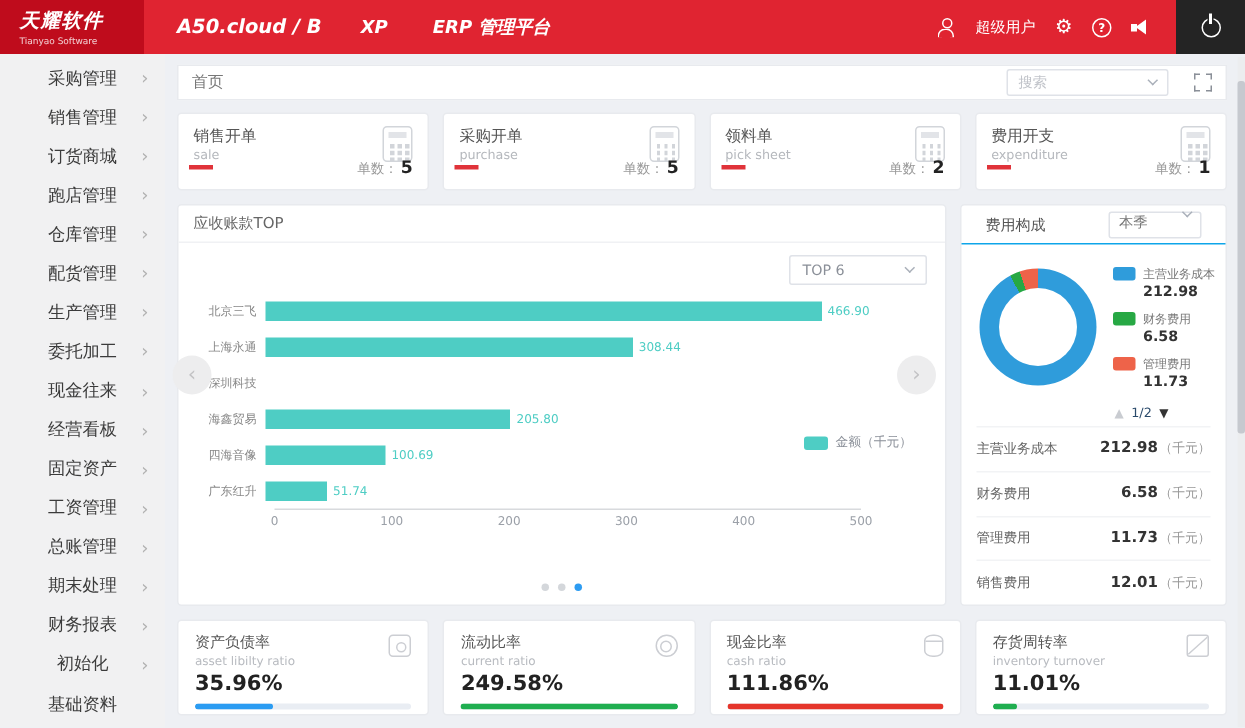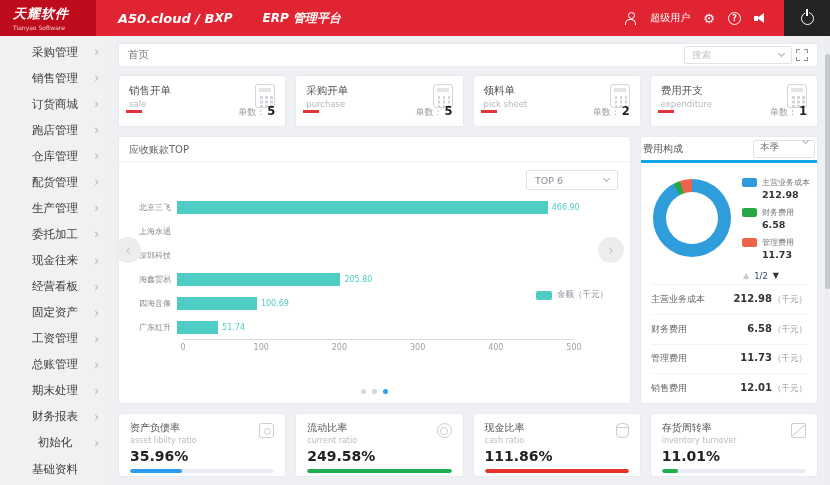--- a/index.html
+++ b/index.html
@@ -7,21 +7,21 @@
   body{font-family:"DejaVu Sans","Liberation Sans",sans-serif;font-size:11px;color:#333;background:#eef0f4}
   .app{width:830px;height:485px;display:flex;flex-direction:column}
 
   
   header{height:36px;flex:none;display:flex;background:#e02431;color:#fff}
   .logo{width:96px;flex:none;background:#bf0c1c;display:flex;flex-direction:column;justify-content:center;padding-left:13px;cursor:pointer}
   .logo-t{font-size:13px;font-weight:bold;font-style:italic;letter-spacing:1px}
   .logo-s{font-size:6px;opacity:.8;margin-top:1px}
   .htitle{flex:1;display:flex;align-items:center;padding-left:22px;font-weight:bold;font-style:italic}
   .htitle .t1{font-size:13px}
-  .htitle .t2{font-size:12px;}
+  .htitle .t2{font-size:12px;margin-left:26px}
   .htitle .t3{font-size:12px;margin-left:30px}
   .hicons{display:flex;align-items:center;gap:13px;padding-right:16px}
   .uname{font-size:10px;cursor:pointer}
   .hpower{width:46px;flex:none;background:#242424;display:flex;align-items:center;justify-content:center;cursor:pointer}
 
   .person-icon{width:13px;height:13px;position:relative;cursor:pointer}
   .person-icon::before{content:"";position:absolute;top:0;left:3.5px;width:5px;height:5px;border:1.2px solid #fff;border-radius:50%}
   .person-icon::after{content:"";position:absolute;bottom:0;left:1px;width:9px;height:5px;border:1.2px solid #fff;border-bottom:none;border-radius:5px 5px 0 0}
   .gear-icon{font-size:13px;line-height:1;cursor:pointer}
   .gear-icon::before{content:"⚙"}
@@ -37,21 +37,21 @@
   
   .main{flex:1;display:flex;min-height:0;position:relative}
   aside{width:110px;flex:none;background:#f1f1f2;display:flex;flex-direction:column;padding:3px 0}
   .side-item{flex:1;display:flex;align-items:center;justify-content:center;font-size:11.5px;color:#3b3b3b;position:relative;cursor:pointer}
   .side-item .arrow{position:absolute;right:11px;color:#b2b2b2;font-size:12px;line-height:1}
 
   .content{flex:1;min-width:0;padding:7px 12px 8px 8px;display:flex;flex-direction:column}
 
   .crumbbar{flex:none;height:24px;background:#fff;border:1px solid #e8eaee;display:flex;align-items:center;padding:0 9px}
   .crumb{font-size:10.5px;color:#777;cursor:pointer}
-  .crumb-right{margin-left:auto;display:flex;align-items:center;gap:4px}
+  .crumb-right{margin-left:auto;display:flex;align-items:center;gap:17px}
   .search-select{width:108px;height:18px;border:1px solid #dfe2e8;border-radius:2px;background:#fff;display:flex;align-items:center;padding:0 7px;font-size:9.5px;color:#c0c3c9;cursor:pointer}
   .chev{margin-left:auto;width:5px;height:5px;border-right:1.2px solid #aab0ba;border-bottom:1.2px solid #aab0ba;transform:rotate(45deg);margin-top:-3px}
   .fs-icon{width:12px;height:12px;cursor:pointer;background:
     linear-gradient(#8a8f98,#8a8f98) left top / 4px 1.4px,
     linear-gradient(#8a8f98,#8a8f98) left top / 1.4px 4px,
     linear-gradient(#8a8f98,#8a8f98) right top / 4px 1.4px,
     linear-gradient(#8a8f98,#8a8f98) right top / 1.4px 4px,
     linear-gradient(#8a8f98,#8a8f98) left bottom / 4px 1.4px,
     linear-gradient(#8a8f98,#8a8f98) left bottom / 1.4px 4px,
     linear-gradient(#8a8f98,#8a8f98) right bottom / 4px 1.4px,
@@ -90,21 +90,21 @@
   .legend .sw{width:16px;height:9px;border-radius:2px;background:#4ecdc4}
   .dots{position:absolute;bottom:9px;left:0;right:0;display:flex;justify-content:center;gap:6px}
   .dot{width:5px;height:5px;border-radius:50%;background:#d4d7db;cursor:pointer}
   .dot.active{background:#2d9cf2}
   .nav{position:absolute;top:100px;width:26px;height:26px;border-radius:50%;background:#ededee;color:#c2c2c4;display:flex;align-items:center;justify-content:center;font-size:14px;cursor:pointer;user-select:none}
   .nav.left{left:-4px}
   .nav.right{right:6px}
 
   
   .donut-panel{width:178px;flex:none;display:flex;flex-direction:column}
-  .d-head{flex:none;height:26px;border-bottom:3px solid #0ea5e9;display:flex;align-items:center;padding:0 2px}
+  .d-head{flex:none;height:26px;border-bottom:1px solid #0ea5e9;display:flex;align-items:center;padding:0 16px}
   .d-title{font-size:10px;color:#555}
   .d-select{margin-left:auto;width:62px;height:18px;border:1px solid #dfe2e8;border-radius:2px;display:flex;padding:0 6px;font-size:9.5px;color:#777;cursor:pointer}
   .d-body{flex:none;height:104px;display:flex;align-items:center;padding:6px 8px 0 12px}
   .donut{width:78px;height:78px;border-radius:50%;position:relative;flex:none}
   .donut::after{content:"";position:absolute;inset:13px;background:#fff;border-radius:50%}
   .d-legend{margin-left:11px;flex:1;display:flex;flex-direction:column;gap:7px}
   .dl-item{display:flex;gap:5px;align-items:flex-start}
   .dl-sw{width:15px;height:9px;border-radius:2px;margin-top:1px;flex:none}
   .dl-l{font-size:8px;color:#777;white-space:nowrap}
   .dl-v{font-size:9.5px;font-weight:bold;color:#333;margin-top:1px}
@@ -301,20 +301,24 @@
           <div class="bars" id="bars">
               <div class="bar-row">
                 <span class="bar-label">北京三飞</span>
                 <div class="bar-track">
                   <div class="bar" style="width: 93.38%; background: rgb(78, 205, 196);"></div>
                   <span class="bar-val">466.90</span>
                 </div>
               </div>
               <div class="bar-row">
                 <span class="bar-label">上海永通</span>
+                <div class="bar-track">
+                  <div class="bar" style="width: 61.688%; background: rgb(78, 205, 196);"></div>
+                  <span class="bar-val">308.44</span>
+                </div>
               </div>
               <div class="bar-row">
                 <span class="bar-label">深圳科技</span>
               </div>
               <div class="bar-row">
                 <span class="bar-label">海鑫贸易</span>
                 <div class="bar-track">
                   <div class="bar" style="width: 41.16%; background: rgb(78, 205, 196);"></div>
                   <span class="bar-val">205.80</span>
                 </div>

